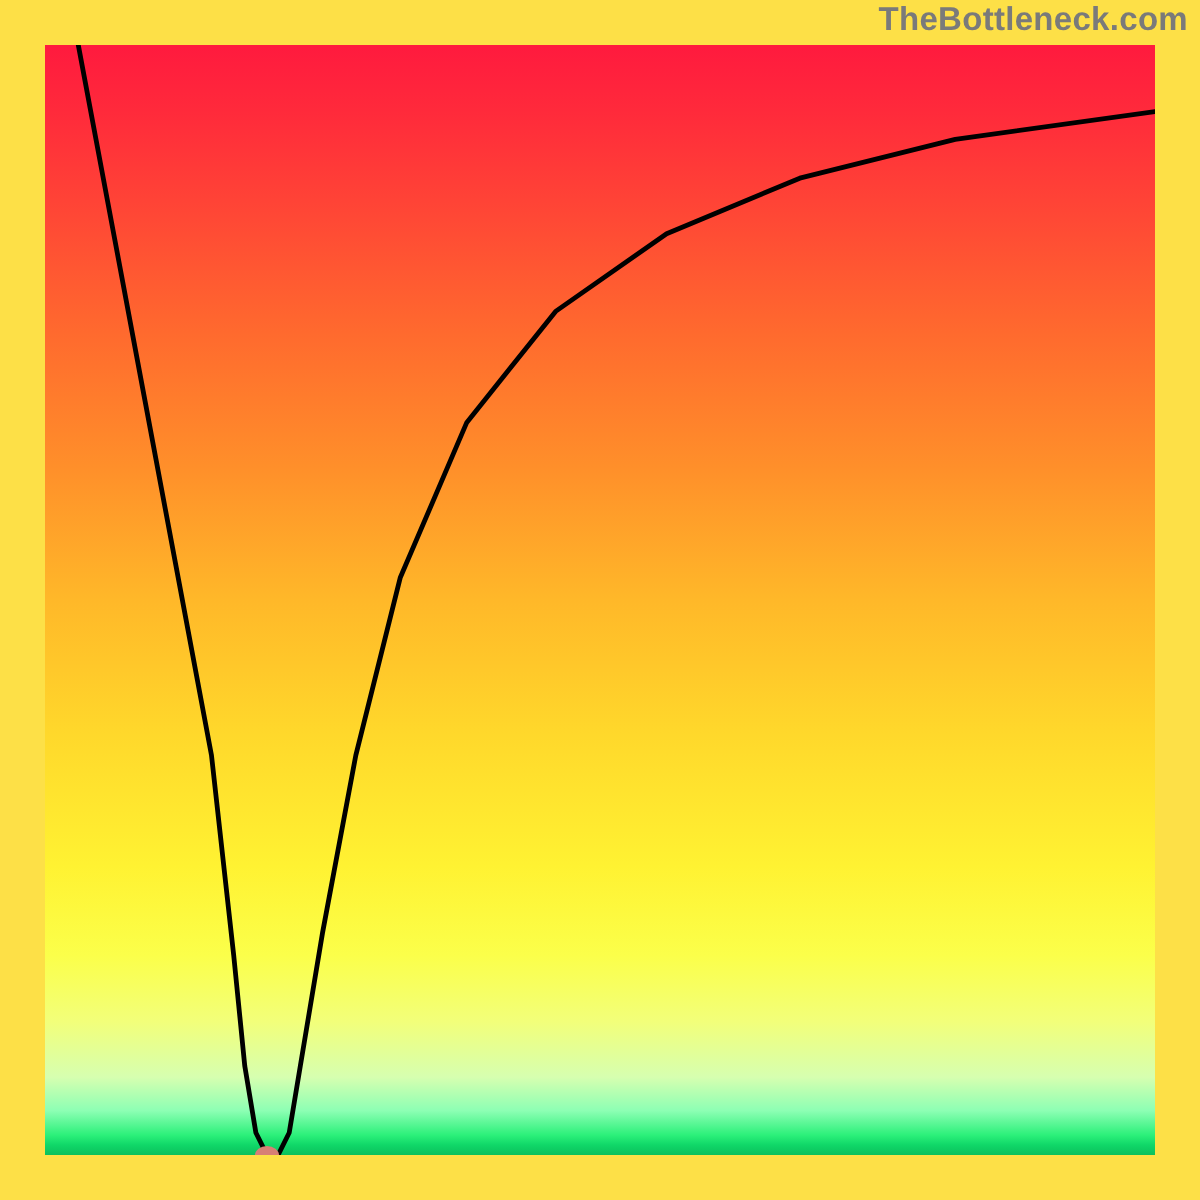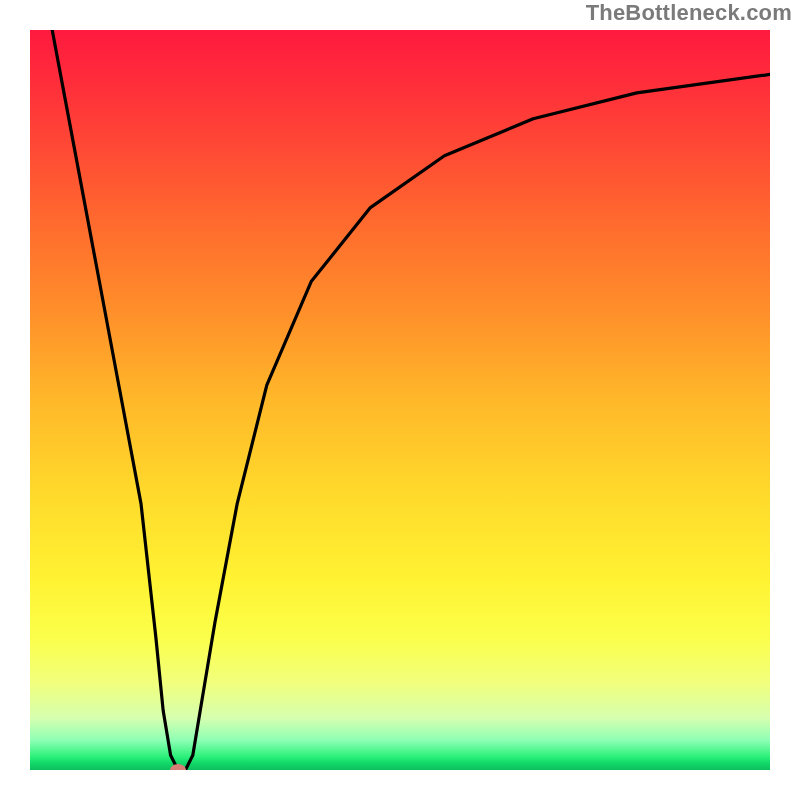--- a/index.html
+++ b/index.html
@@ -8,21 +8,21 @@
     width: 800px;
     height: 800px;
     background: #000;
     font-family: Arial, Helvetica, sans-serif;
     overflow: hidden;
   }
   .container {
     position: relative;
     width: 800px;
     height: 800px;
-    background: #ffffff;
+    background: #fde047;
   }
   .watermark {
     position: absolute;
     top: 0;
     right: 8px;
     color: #7a7a7a;
     font-size: 22px;
     font-weight: 600;
     z-index: 20;
     letter-spacing: 0.2px;

